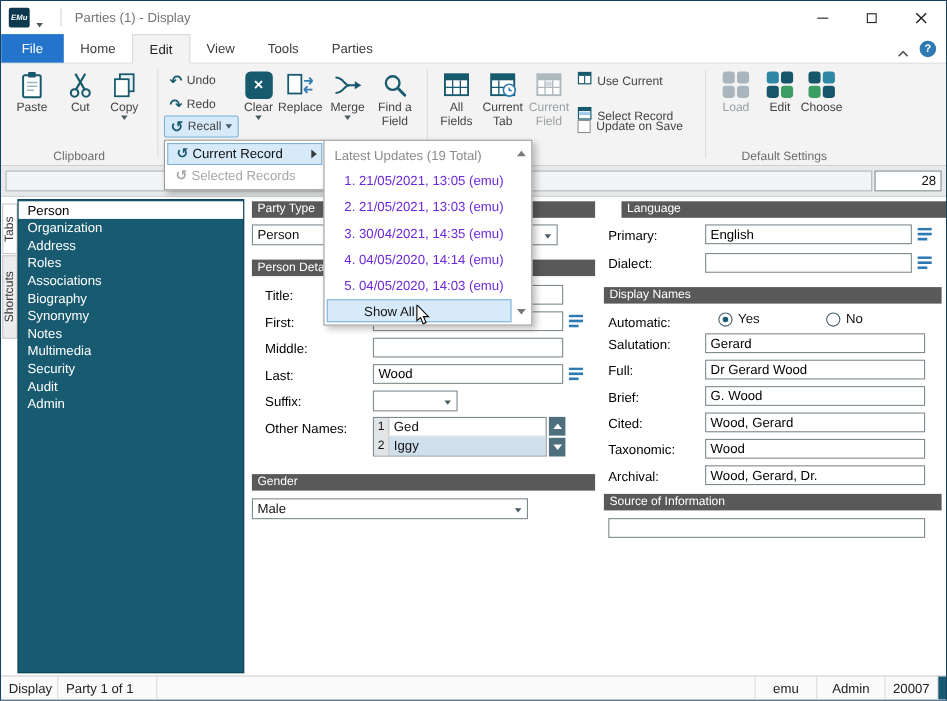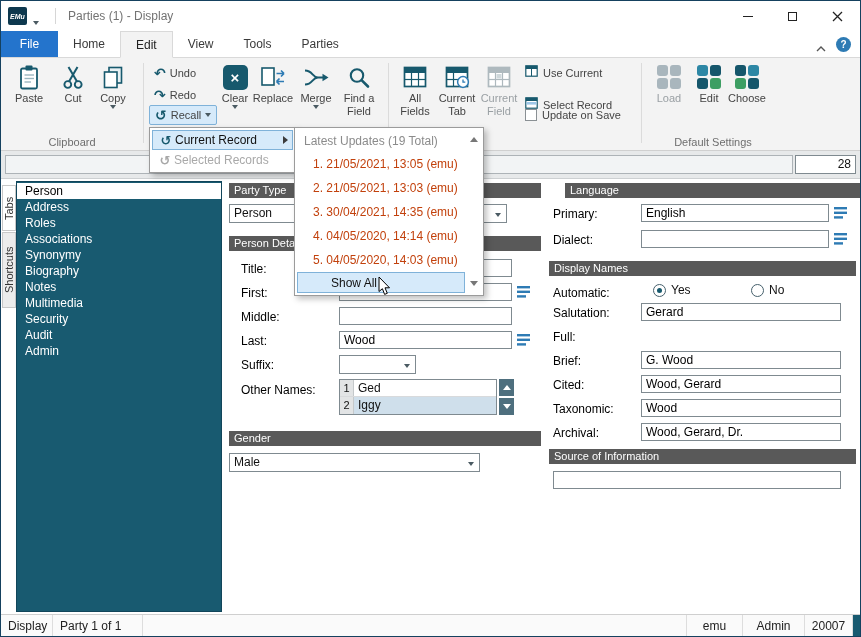--- a/index.html
+++ b/index.html
@@ -78,21 +78,21 @@
 
 .menu{position:absolute;background:#fff;border:1px solid #9b9b9b;box-shadow:3px 3px 6px rgba(0,0,0,.25)}
 .recall-menu{left:148px;top:126px;width:147px;padding:2px;z-index:60}
 .mi{height:20px;display:flex;align-items:center;padding:0 4px;position:relative}
 .mi.hl{background:#d6eafa;border:1px solid #7fb2d9}
 .mi .mic{width:18px;text-align:center;color:#17596d;font-size:13px;font-weight:bold}
 .mi.dis2,.mi.dis2 .mic{color:#a8a8a8}
 .sub-arrow{position:absolute;right:4px;width:0;height:0;border-top:4px solid transparent;border-bottom:4px solid transparent;border-left:5px solid #3c3c3c}
 .updates-menu{left:293px;top:126px;width:190px;padding:2px;z-index:61}
 .um-header{height:22px;display:flex;align-items:center;padding-left:7px;color:#8b8b8b}
-.um-item{height:24px;display:flex;align-items:center;padding-left:16px;color:#c2410c}
+.um-item{height:24px;display:flex;align-items:center;padding-left:16px;color:#6d28d9}
 .um-showall{height:21px;display:flex;align-items:center;padding-left:33px;background:#d6eafa;border:1px solid #7fb2d9;margin-right:16px}
 .um-up{position:absolute;right:5px;top:9px;width:0;height:0;border-left:4px solid transparent;border-right:4px solid transparent;border-bottom:5px solid #777}
 .um-down{position:absolute;right:5px;bottom:9px;width:0;height:0;border-left:4px solid transparent;border-right:4px solid transparent;border-top:5px solid #777}
 .cursor{position:absolute;left:377px;top:276px;z-index:70}
 </style>
 </head>
 <body>
 
 <div class="window">
 
@@ -320,25 +320,26 @@
     <div class="rec-summary"></div>
     <div class="rec-count">28</div>
   </div>
 
   <div class="main">
     <div class="vtab" style="top:6px;height:46px;background:#fff">Tabs</div>
     <div class="vtab" style="top:53px;height:76px">Shortcuts</div>
 
     <div class="sidebar">
       <div class="side-item sel">Person</div>
+      <div class="side-item">Organization</div>
       <div class="side-item">Address</div>
       <div class="side-item">Roles</div>
       <div class="side-item">Associations</div>
+      <div class="side-item">Biography</div>
       <div class="side-item">Synonymy</div>
-      <div class="side-item">Biography</div>
       <div class="side-item">Notes</div>
       <div class="side-item">Multimedia</div>
       <div class="side-item">Security</div>
       <div class="side-item">Audit</div>
       <div class="side-item">Admin</div>
     </div>
 
     <div class="sec" style="left:228px;top:4px;width:312px">Party Type</div>
     <div class="dd" style="left:228px;top:25px;width:278px"><span>Person</span><span class="caret"></span></div>
 
@@ -415,20 +416,21 @@
         <span>Yes</span>
       </div>
     <div class="radio" style="left:750px;top:104px">
         <span class="rdot"></span>
         <span>No</span>
       </div>
 
     <div class="lbl" style="left:552px;top:127px">Salutation:</div>
     <div class="fld" style="left:640px;top:124px;width:200px">Gerard</div>
     <div class="lbl" style="left:552px;top:151px">Full:</div>
+    <div class="fld" style="left:640px;top:148px;width:200px">Dr Gerard Wood</div>
     <div class="lbl" style="left:552px;top:175px">Brief:</div>
     <div class="fld" style="left:640px;top:172px;width:200px">G. Wood</div>
     <div class="lbl" style="left:552px;top:199px">Cited:</div>
     <div class="fld" style="left:640px;top:196px;width:200px">Wood, Gerard</div>
     <div class="lbl" style="left:552px;top:223px">Taxonomic:</div>
     <div class="fld" style="left:640px;top:220px;width:200px">Wood</div>
     <div class="lbl" style="left:552px;top:247px">Archival:</div>
     <div class="fld" style="left:640px;top:244px;width:200px">Wood, Gerard, Dr.</div>
 
     <div class="sec" style="left:548px;top:270px;width:307px">Source of Information</div>

